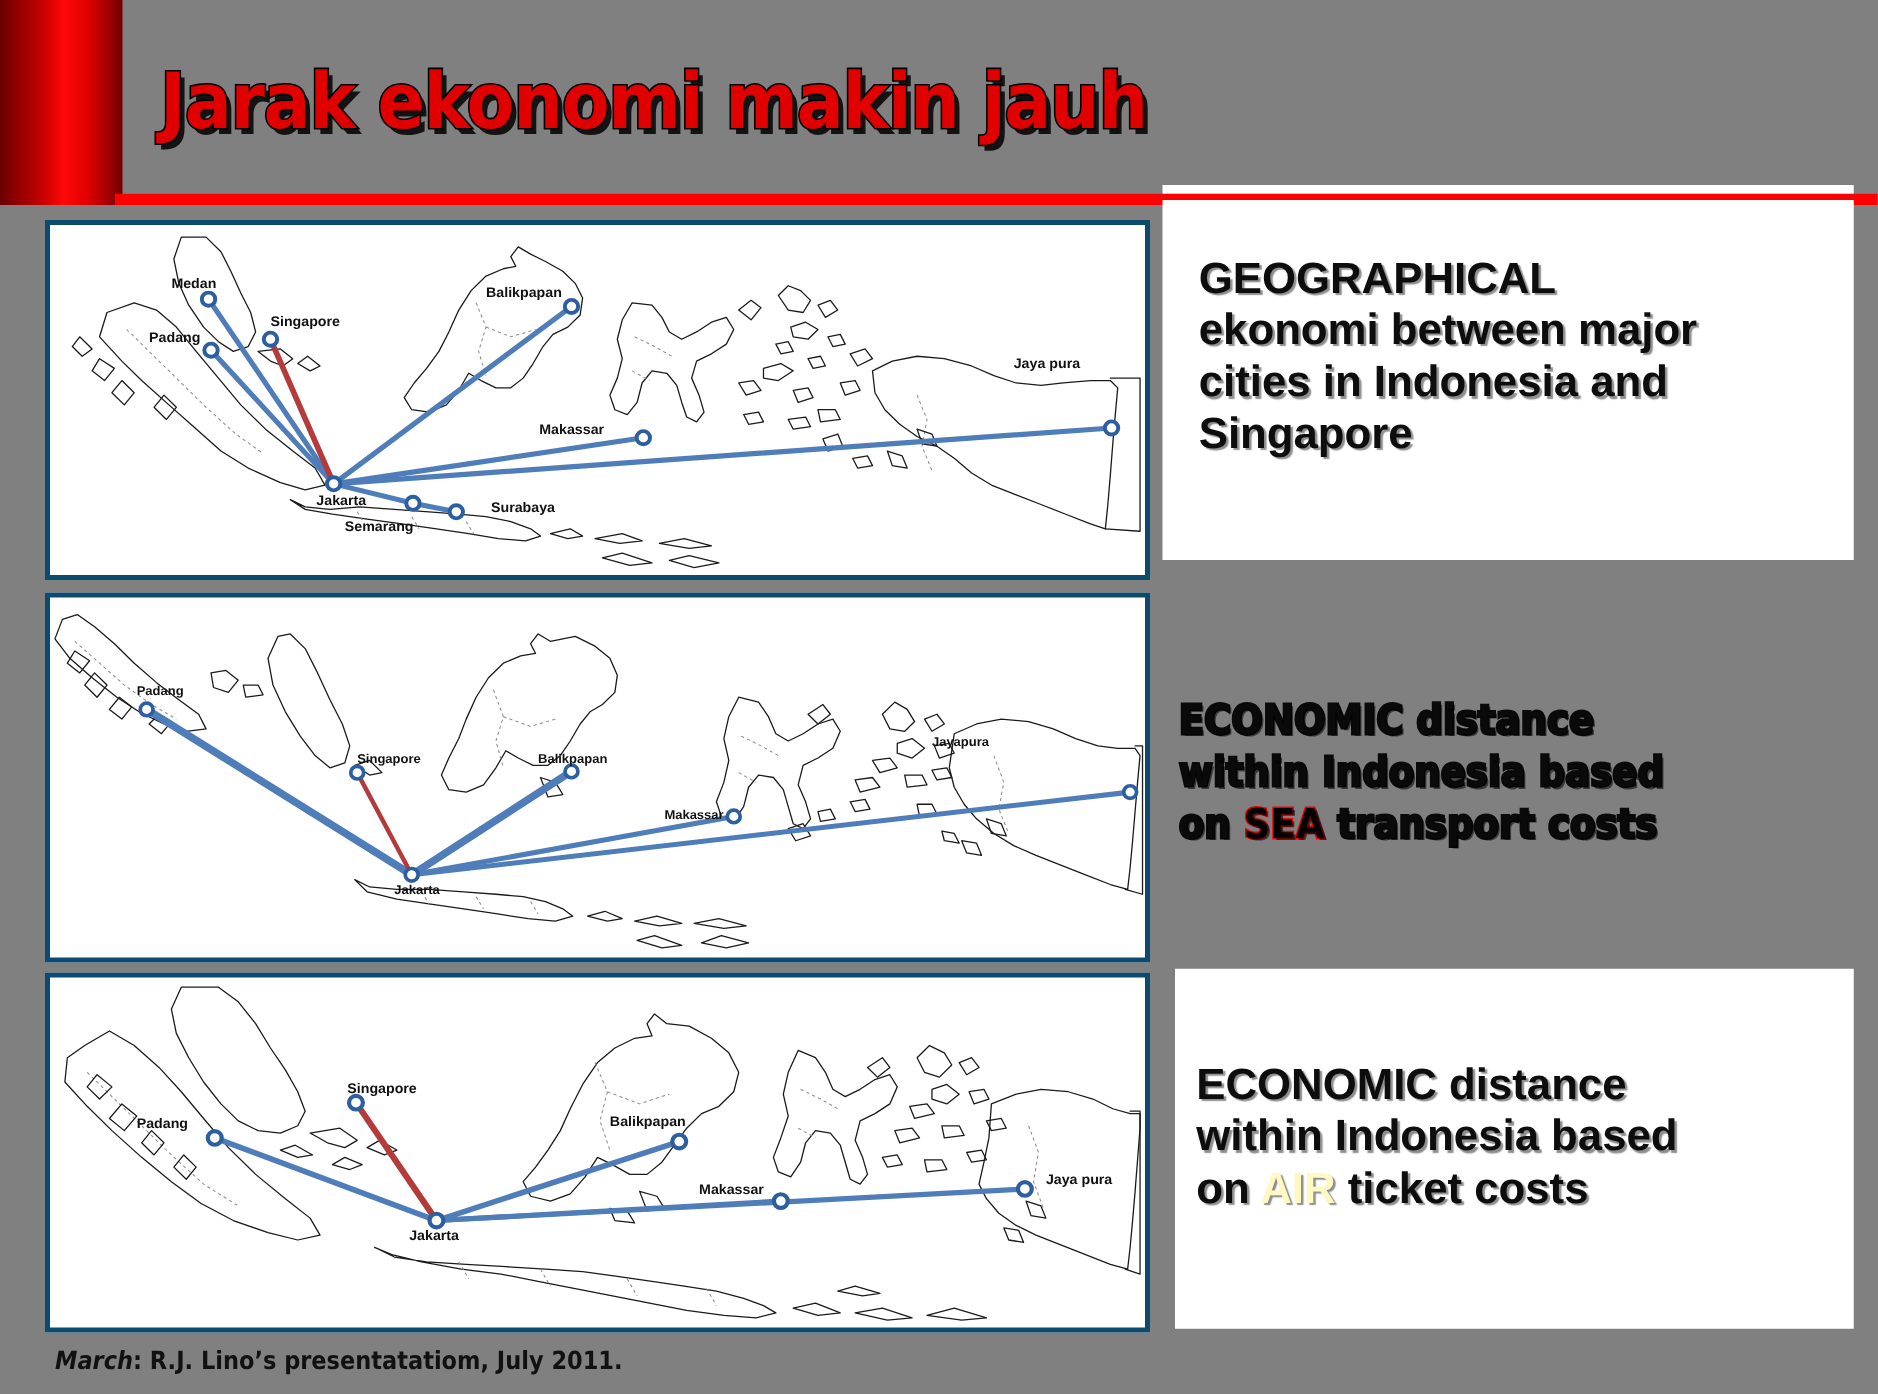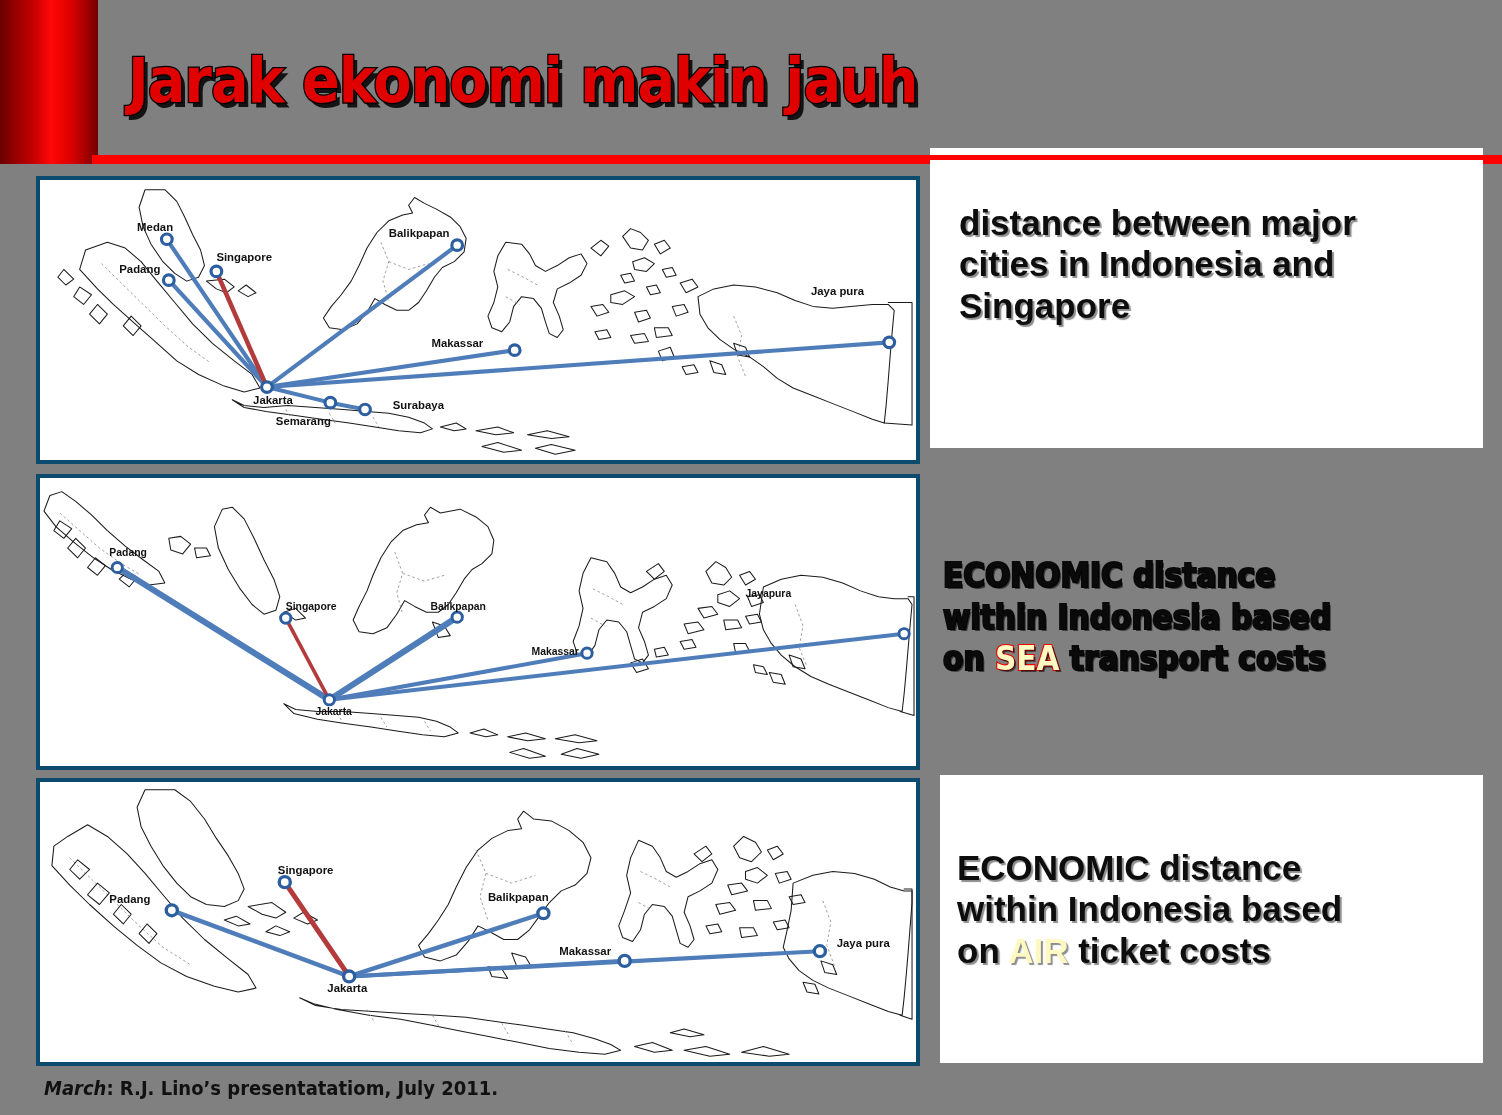--- a/index.html
+++ b/index.html
@@ -79,21 +79,21 @@
     paint-order:stroke fill;
     text-shadow:2px 2px 0 rgba(0,0,0,0.55);
     line-height:1.26;
   }
   #text-air{
     left:957px;top:847px;width:500px;
     font-size:35px;
     text-shadow:2px 2px 1px rgba(0,0,0,0.45);
   }
   .hl-red{color:#fef9c3;}
-  #text-sea .hl-red{color:#fef9c3;-webkit-text-stroke:2.2px #ee0000;}
+  #text-sea .hl-red{color:#000000;-webkit-text-stroke:2.2px #ee0000;}
 
   
   #source-line{
     position:absolute;left:44px;top:1076px;
     font-size:20px;font-weight:bold;color:#111;
     font-family:"DejaVu Sans Condensed","Liberation Sans Narrow","Liberation Sans",sans-serif;
     font-stretch:condensed;
     white-space:nowrap;
   }
   #source-line .src-word{font-style:italic;}
@@ -341,21 +341,22 @@
     <text class="city-label" x="70" y="124" font-size="11.5">Padang</text>
     <text class="city-label" x="452" y="122" font-size="11.5">Balikpapan</text>
     <text class="city-label" x="524" y="178" font-size="11.5">Makassar</text>
     <text class="city-label" x="804" y="170" font-size="11.5">Jaya pura</text>
     <text class="city-label" x="290" y="216" font-size="11.5">Jakarta</text>
   </svg>
 </div>
 
 <div class="white-box" id="white-box-1"></div>
 <div class="side-text" id="text-geographical">
-  <div>distance between major</div>
+  <div>GEOGRAPHICAL</div>
+  <div>ekonomi between major</div>
   <div>cities in Indonesia and</div>
   <div>Singapore</div>
 </div>
 
 <div class="side-text" id="text-sea">
   <div>ECONOMIC distance</div>
   <div>within Indonesia based</div>
   <div>
     <span>on </span><span class="hl-red">SEA</span><span> transport costs</span>
   </div>

